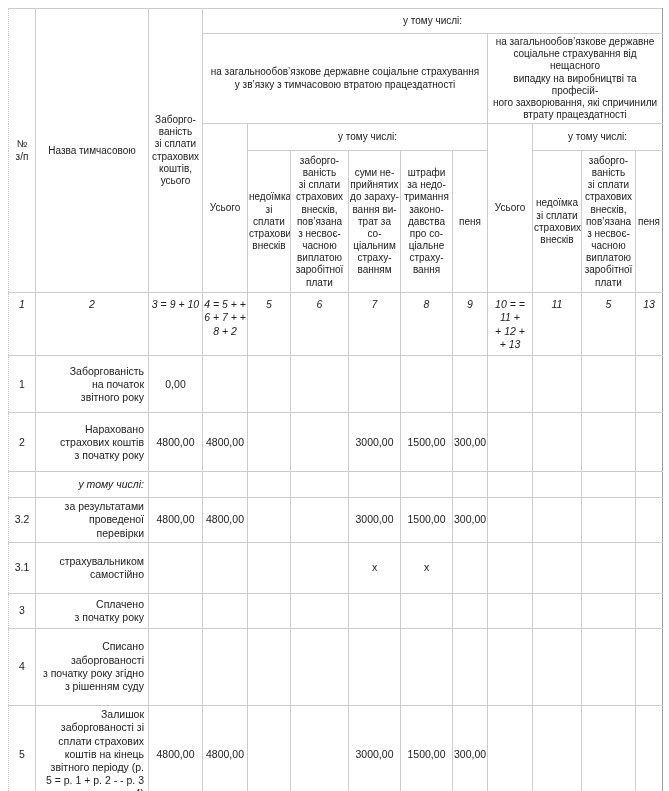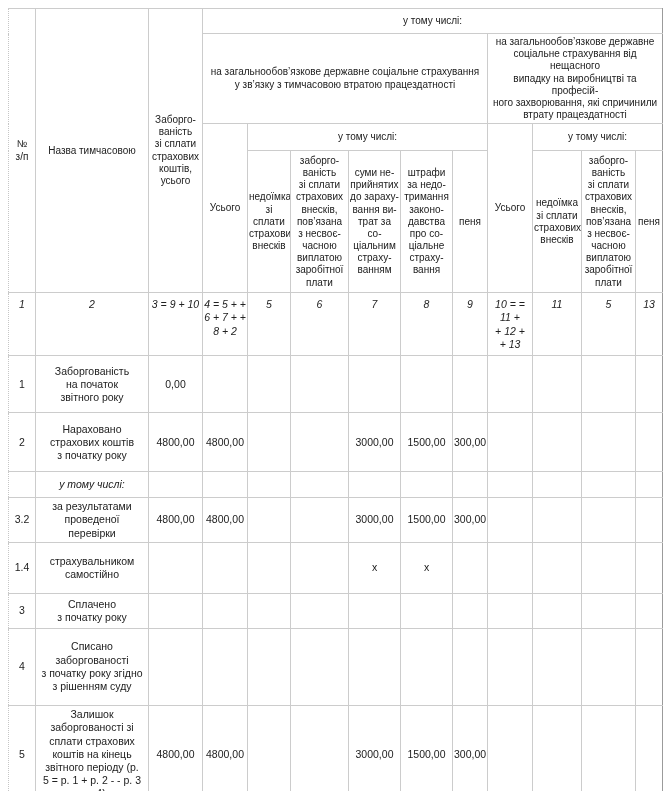--- a/index.html
+++ b/index.html
@@ -16,21 +16,21 @@
   th,td{
     border:1px solid #cccccc;
     font-weight:normal;
     text-align:center;vertical-align:middle;
     white-space:pre-line;
     padding:2px 1px;
     box-sizing:border-box;
     overflow:hidden;
   }
   thead th{font-size:10px;line-height:1.22;}
-  td.name{text-align:center;padding:2px 4px;}
+  td.name{text-align:right;padding:2px 4px;}
   .first{border-left:1px dotted #c6c6c6;}
   .last{border-right:1px solid #9b9b9b;}
   tr.numbering td{font-style:italic;vertical-align:top;padding-top:5px;}
   tr.subnote td{font-style:italic;}
 </style>
 </head>
 <body>
 
 <div class="sheet">
 <table>
@@ -214,21 +214,21 @@
       <td>3000,00</td>
       <td>1500,00</td>
       <td>300,00</td>
       <td></td>
       <td></td>
       <td></td>
       <td class="last"></td>
     </tr>
 
     <tr style="height:51px">
-      <td class="first">1.4</td>
+      <td class="first">3.1</td>
       <td class="name">страхувальником
 самостійно</td>
       <td></td>
       <td></td>
       <td></td>
       <td></td>
       <td>х</td>
       <td>х</td>
       <td></td>
       <td></td>

